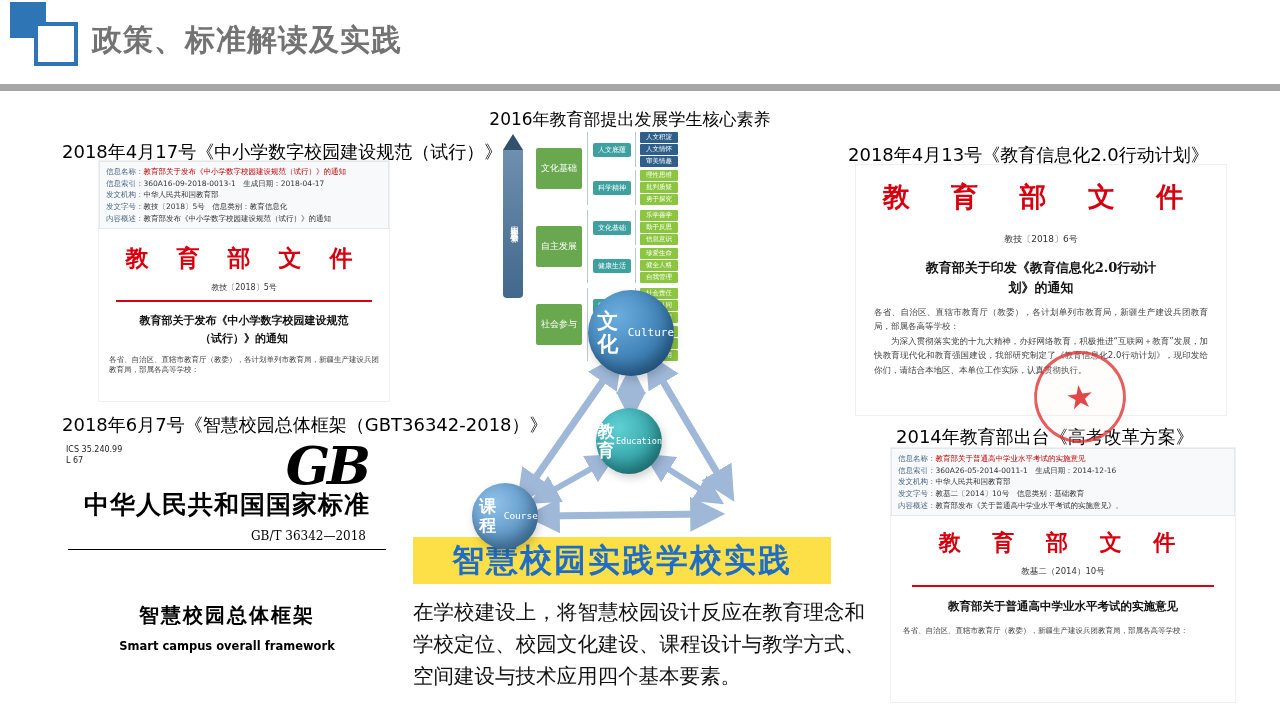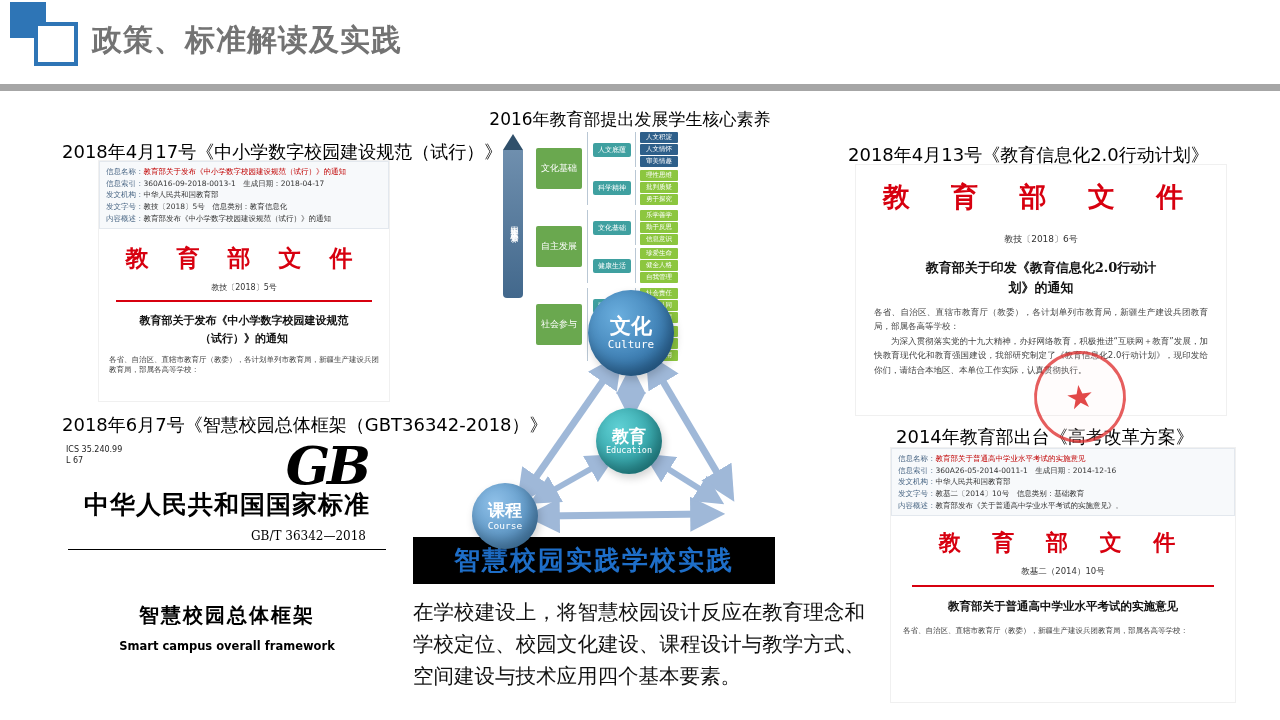--- a/index.html
+++ b/index.html
@@ -77,42 +77,42 @@
   .child-label { background:#3fa0a0; color:#fff; font-size:7px; width:36px; padding:2px 1px;
                  text-align:center; border-radius:2px; flex:none; }
   .leaves { display:flex; flex-direction:column; gap:1px; margin-left:4px;
             border-left:1px solid #b9c7d4; padding-left:4px; }
   .leaf { background:#8cc63f; color:#fff; font-size:6.5px; width:38px; padding:1px 0;
           text-align:center; border-radius:1px; }
   .leaf.navy { background:#2e5f8a; }
 
   
   .arrows { position:absolute; left:405px; top:272px; z-index:1; }
-  .circle { position:absolute; border-radius:50%; color:#fff; display:flex; flex-direction:column;
+  .circle { position:absolute; border-radius:50%; color:#fff; display:flex; flex-direction:row;
             align-items:center; justify-content:center; z-index:5; text-align:center;
             box-shadow: inset -5px -8px 14px rgba(0,0,0,.28), 2px 4px 8px rgba(0,0,0,.18); }
   .c-zh { font-weight:bold; line-height:1.1; }
   .c-en { font-family:"DejaVu Sans Mono","Liberation Mono",monospace; line-height:1.2; }
   .circle-culture { left:588px; top:290px; width:86px; height:86px;
                     background:radial-gradient(circle at 35% 30%, #6aaede, #1d5c94); }
   .circle-culture .c-zh { font-size:21px; } .circle-culture .c-en { font-size:11px; }
   .circle-edu { left:596px; top:408px; width:66px; height:66px;
                 background:radial-gradient(circle at 35% 30%, #5fd0d4, #17868b); }
   .circle-edu .c-zh { font-size:17px; } .circle-edu .c-en { font-size:8.5px; }
   .circle-course { left:472px; top:483px; width:66px; height:66px;
                    background:radial-gradient(circle at 35% 30%, #8fc0e8, #3c7cb0); }
   .circle-course .c-zh { font-size:17px; } .circle-course .c-en { font-size:9.5px; }
   .circle-space { left:706px; top:477px; width:76px; height:76px;
                   background:radial-gradient(circle at 35% 30%, #4a7ba8, #123a5e); }
   .circle-space .c-zh { font-size:18px; } .circle-space .c-en { font-size:10px; }
 
   
-  .banner { position:absolute; left:413px; top:537px; width:362px; height:47px; background:#000000;
+  .banner { position:absolute; left:413px; top:537px; width:418px; height:47px; background:#fde047;
             color:#1e6ec8; font-family:"DejaVu Serif","Liberation Serif",serif; font-weight:bold;
-            font-size:26px; display:flex; align-items:center; justify-content:center;
+            font-size:32px; display:flex; align-items:center; justify-content:center;
             letter-spacing:2px; z-index:4; }
   .para { position:absolute; left:413px; top:597px; width:452px; font-size:20.5px; line-height:1.55;
           color:#111; text-align:justify; }
 
   
   .doc-info20 { left:855px; top:164px; width:372px; height:252px; }
   .doc-info20 .moe-head { font-size:27px; letter-spacing:16px; margin-top:14px; }
   .doc-info20 .doc-no { font-size:9px; margin-top:18px; }
   .doc-info20 .doc-title { font-size:13px; width:252px; margin:12px auto 0; line-height:1.5; }
   .doc-info20 .doc-body { font-size:8.5px; padding:0 18px; margin-top:8px; line-height:1.7; }

